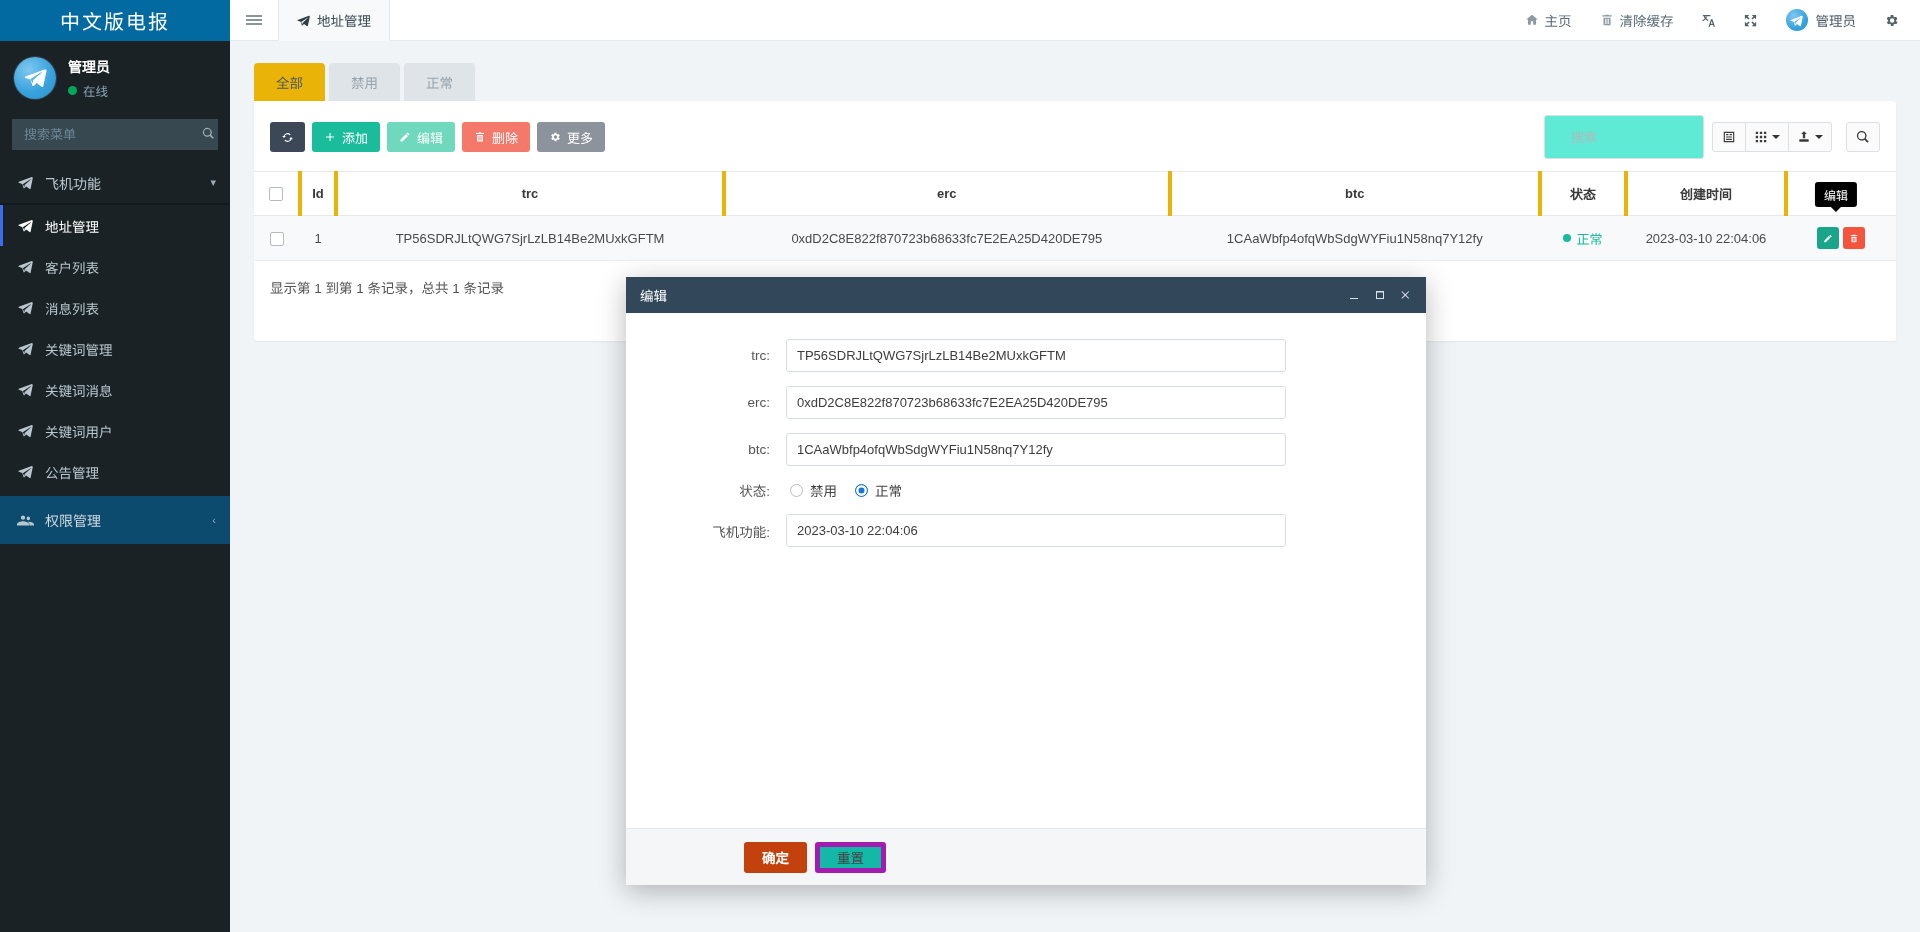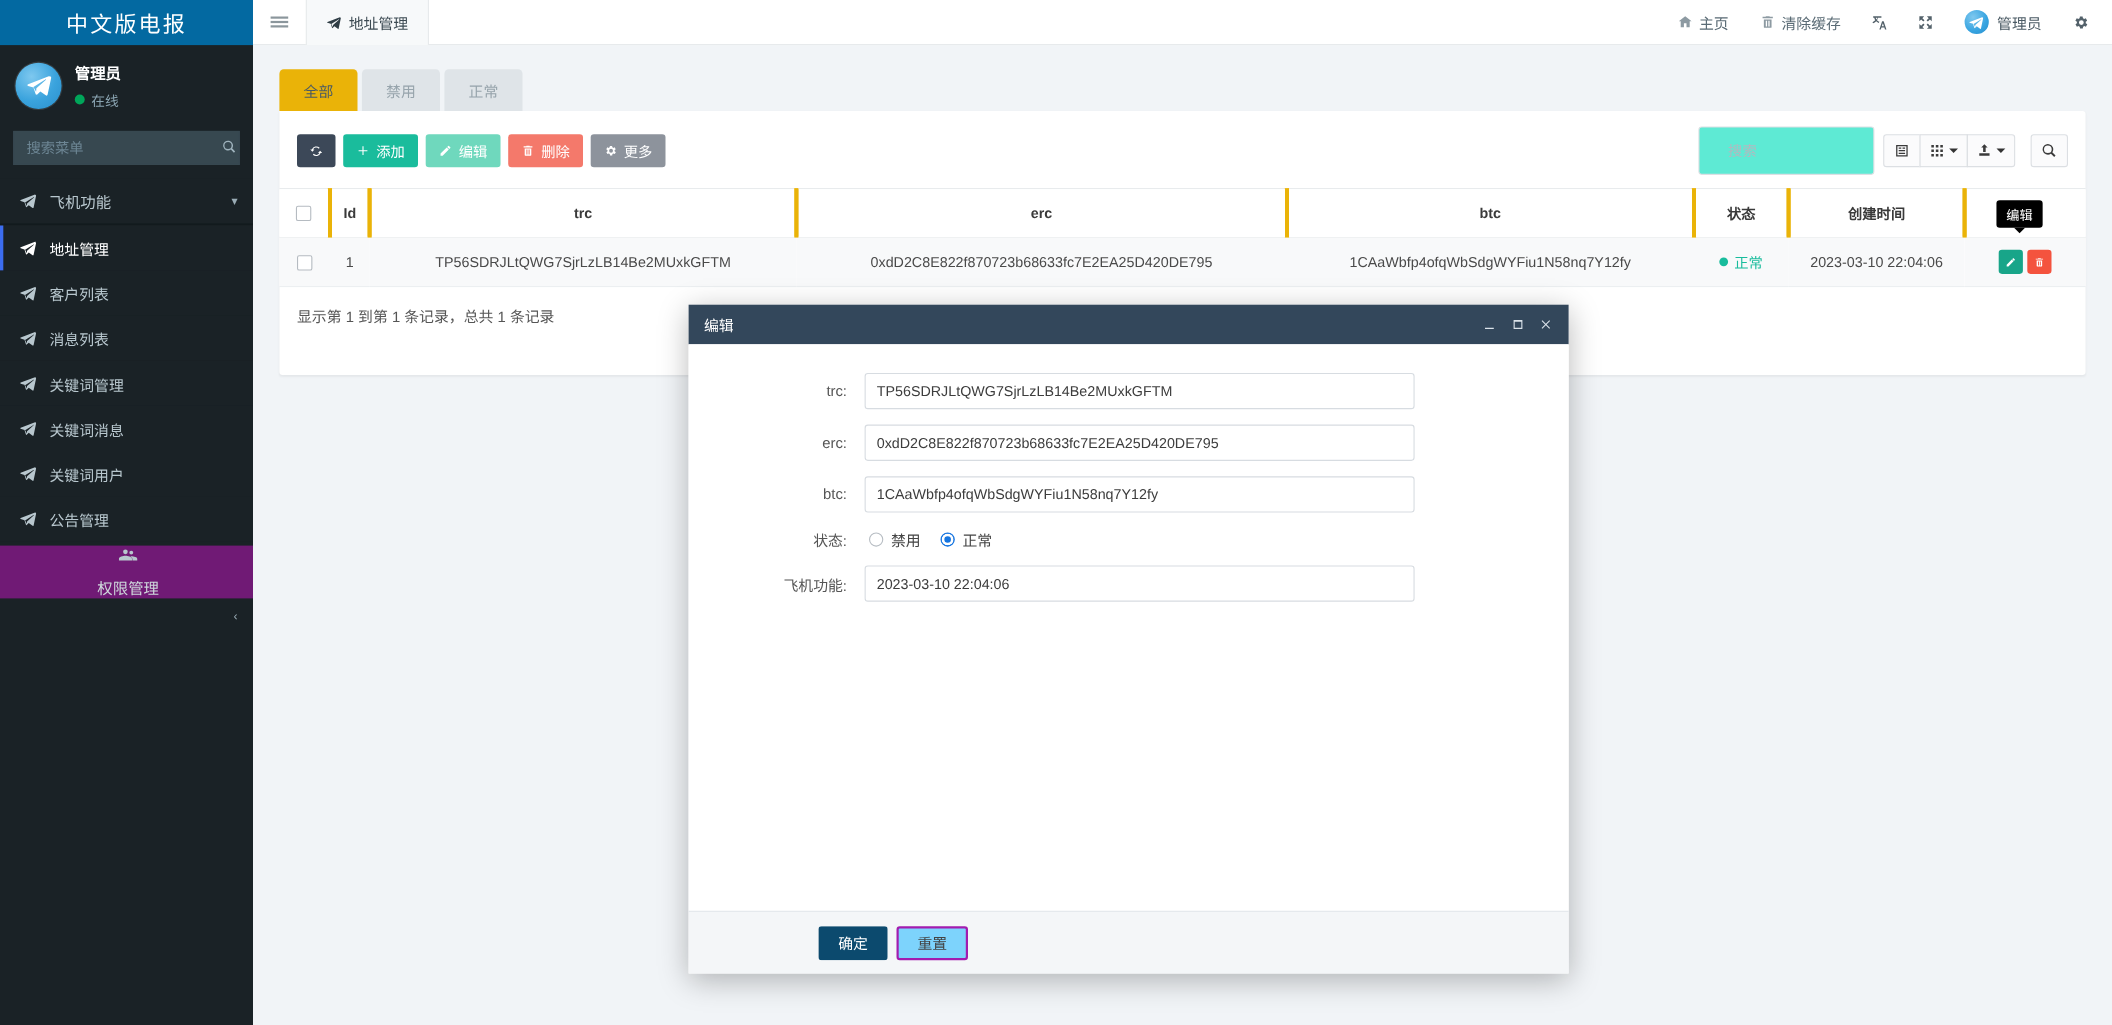--- a/index.html
+++ b/index.html
@@ -73,22 +73,22 @@
   .nav-item .ico svg { width: 15px; height: 15px; fill: currentColor; }
   .nav-item.header-item { background: #1a2226; }
   .nav-item.active {
     background: #3c6df0; color: #fff; border-left-color: #3c6df0;
   }
   .nav-item.active .ico { color: #fff; }
   .nav-item.sub { background: #1a2226; font-size: 13.5px; }
   .nav-item .caret { margin-left: auto; font-size: 11px; color: #9aacb5; }
   .nav-sep { height: 2px; background: #121a1d; }
   .nav-item.group-bottom {
-    background: #701a75; margin-top: 4px; height: 48px;
-    color: #cfd8dc; font-size: 14px; flex-direction: column;
+    background: #0c4a6e; margin-top: 4px; height: 48px;
+    color: #cfd8dc; font-size: 14px;
   }
   .nav-item.group-bottom .ico svg { width: 17px; height: 17px; }
 
   
   .main { flex: 1; display: flex; flex-direction: column; min-width: 0; }
 
   .topbar {
     height: 41px; min-height: 41px; background: #ffffff;
     display: flex; align-items: center;
     border-bottom: 1px solid #e7eaec;
@@ -266,22 +266,22 @@
     box-shadow: inset 0 0 0 2.5px #fff;
   }
   .modal-foot {
     height: 57px; background: #f4f6f8; border-top: 1px solid #e4e8eb;
     display: flex; align-items: center; padding-left: 118px; gap: 8px;
   }
   .mbtn {
     height: 31px; padding: 0 17px; border-radius: 3px; font-size: 13.5px;
     cursor: pointer; font-family: inherit; border: 1px solid transparent;
   }
-  .mbtn-primary { background: #0c4a6e; color: #fff; }
-  .mbtn-default { background: #7dd3fc; color: #444; border: 2px solid #a21caf; }
+  .mbtn-primary { background: #c2410c; color: #fff; font-weight: bold; }
+  .mbtn-default { background: #14b8a6; color: #444; border: 5px solid #a21caf; }
 </style>
 </head>
 <body>
 
 <div id="app">
 
   <aside class="sidebar">
     <div class="brand">中文版电报</div>
 
     <div class="user-panel">

